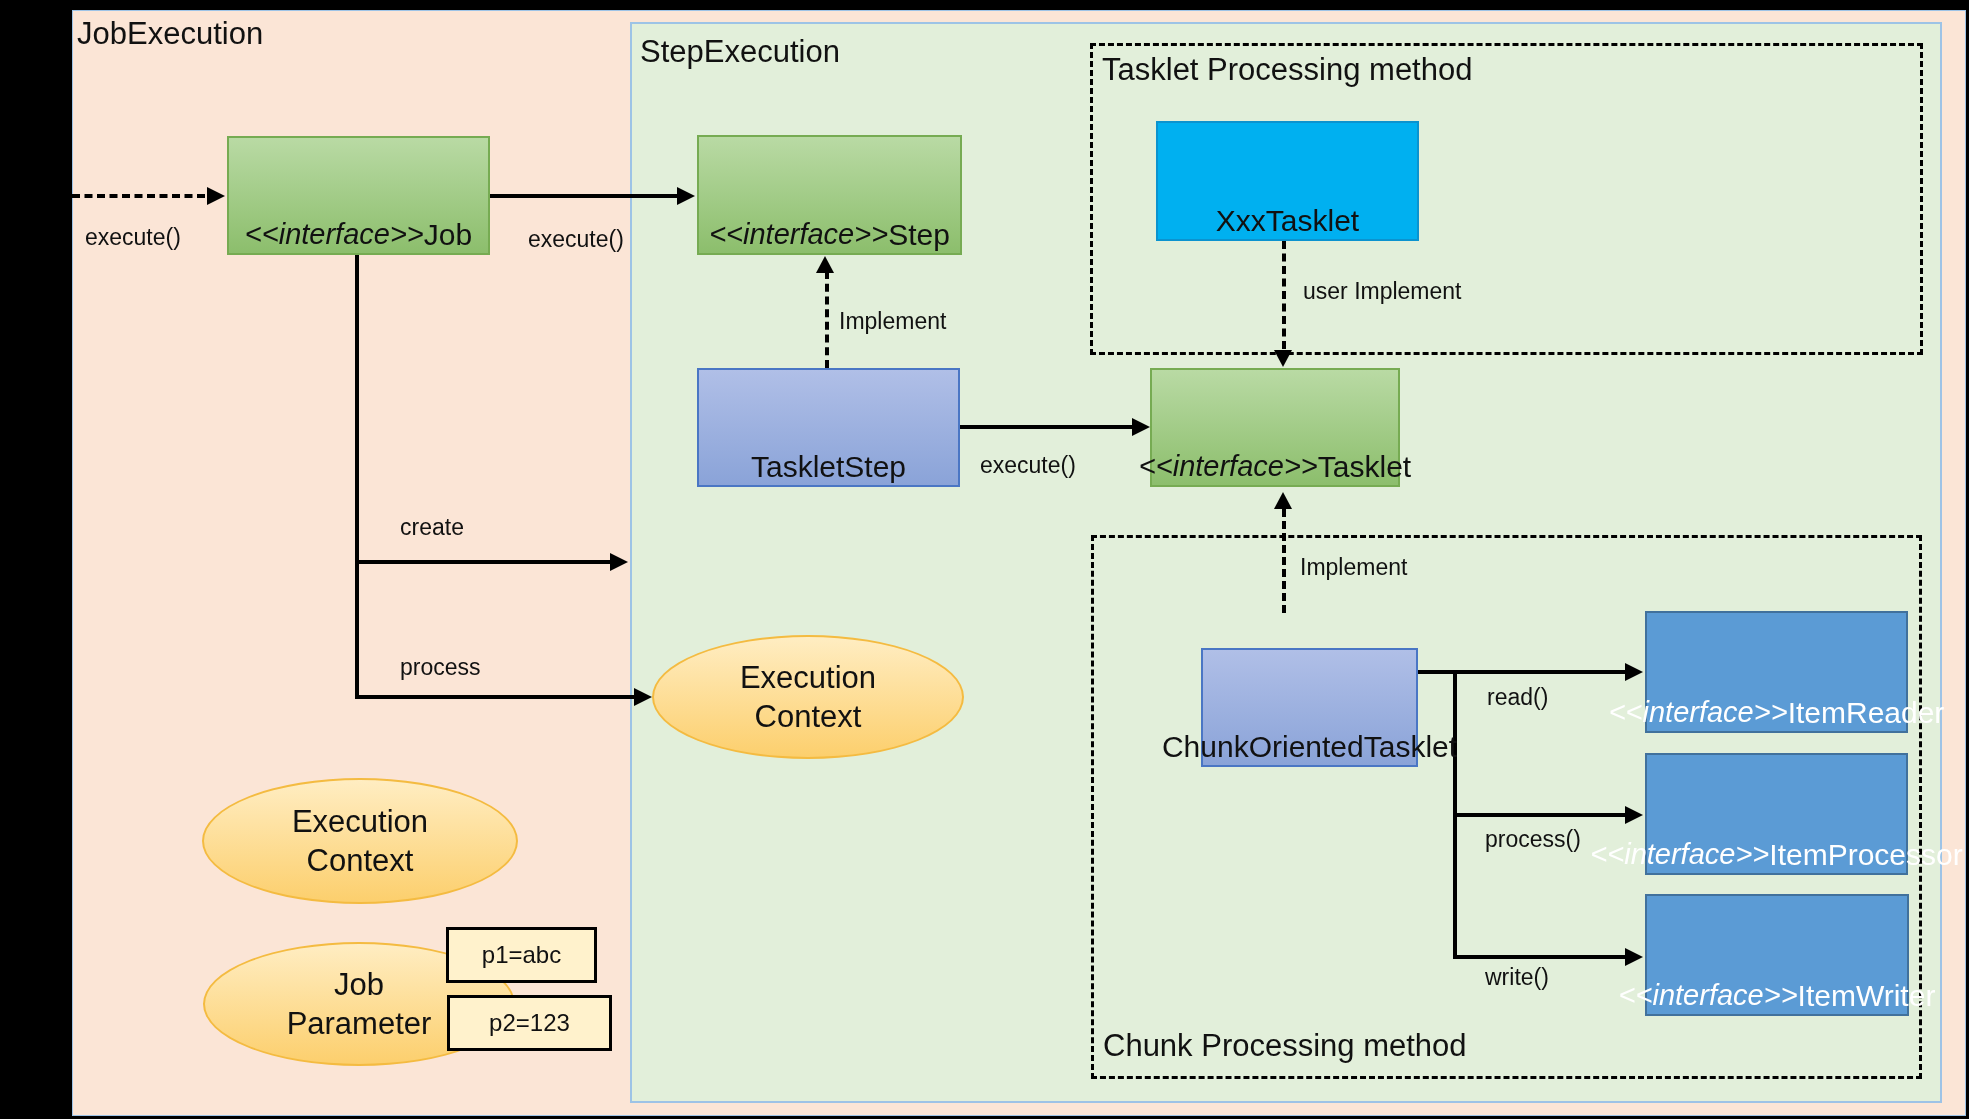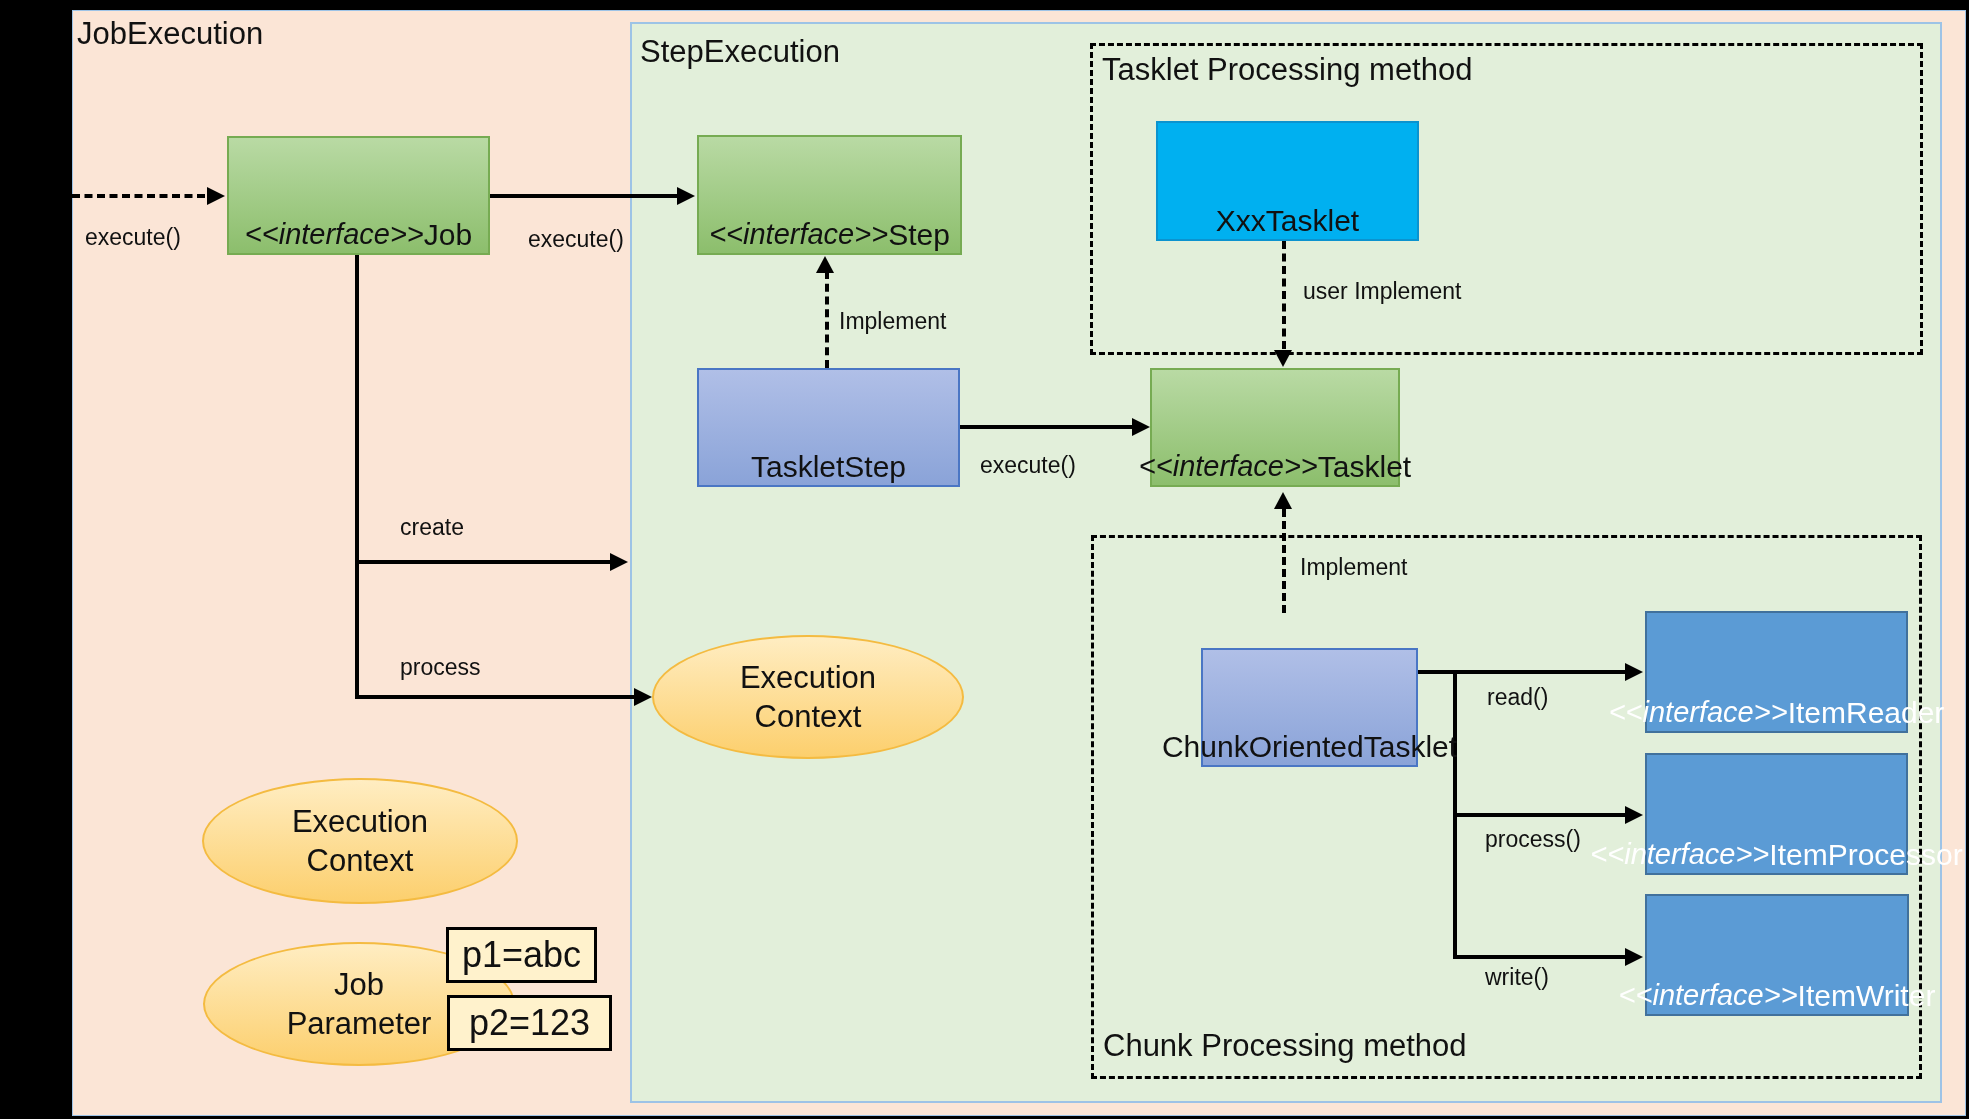--- a/index.html
+++ b/index.html
@@ -27,21 +27,21 @@
   .ellipse{
     position:absolute;box-sizing:border-box;border-radius:50%;
     background:linear-gradient(180deg,var(--ellipse-top,#ffedc2),var(--ellipse-bot,#fccf6d));
     border:2px solid var(--ellipse-border,#f4bb41);
     display:flex;flex-direction:column;align-items:center;justify-content:center;
     text-align:center;font-size:31px;line-height:39px;
   }
   .param{
     position:absolute;box-sizing:border-box;background:var(--param-fill,#fff2cc);
     border:3px solid #000;display:flex;align-items:center;justify-content:center;
-    font-size:36px;
+    font-size:24px;
   }
   .hline{position:absolute;background:#000;height:4px;}
   .vline{position:absolute;background:#000;width:4px;}
   .dhline{position:absolute;border-top:4px dashed #000;height:0;}
   .dvline{position:absolute;border-left:4px dashed #000;width:0;}
   .arr{position:absolute;width:0;height:0;}
   .arr.r{border-left:18px solid #000;border-top:9px solid transparent;border-bottom:9px solid transparent;}
   .arr.u{border-bottom:17px solid #000;border-left:9px solid transparent;border-right:9px solid transparent;}
   .arr.d{border-top:17px solid #000;border-left:9px solid transparent;border-right:9px solid transparent;}
 </style>

